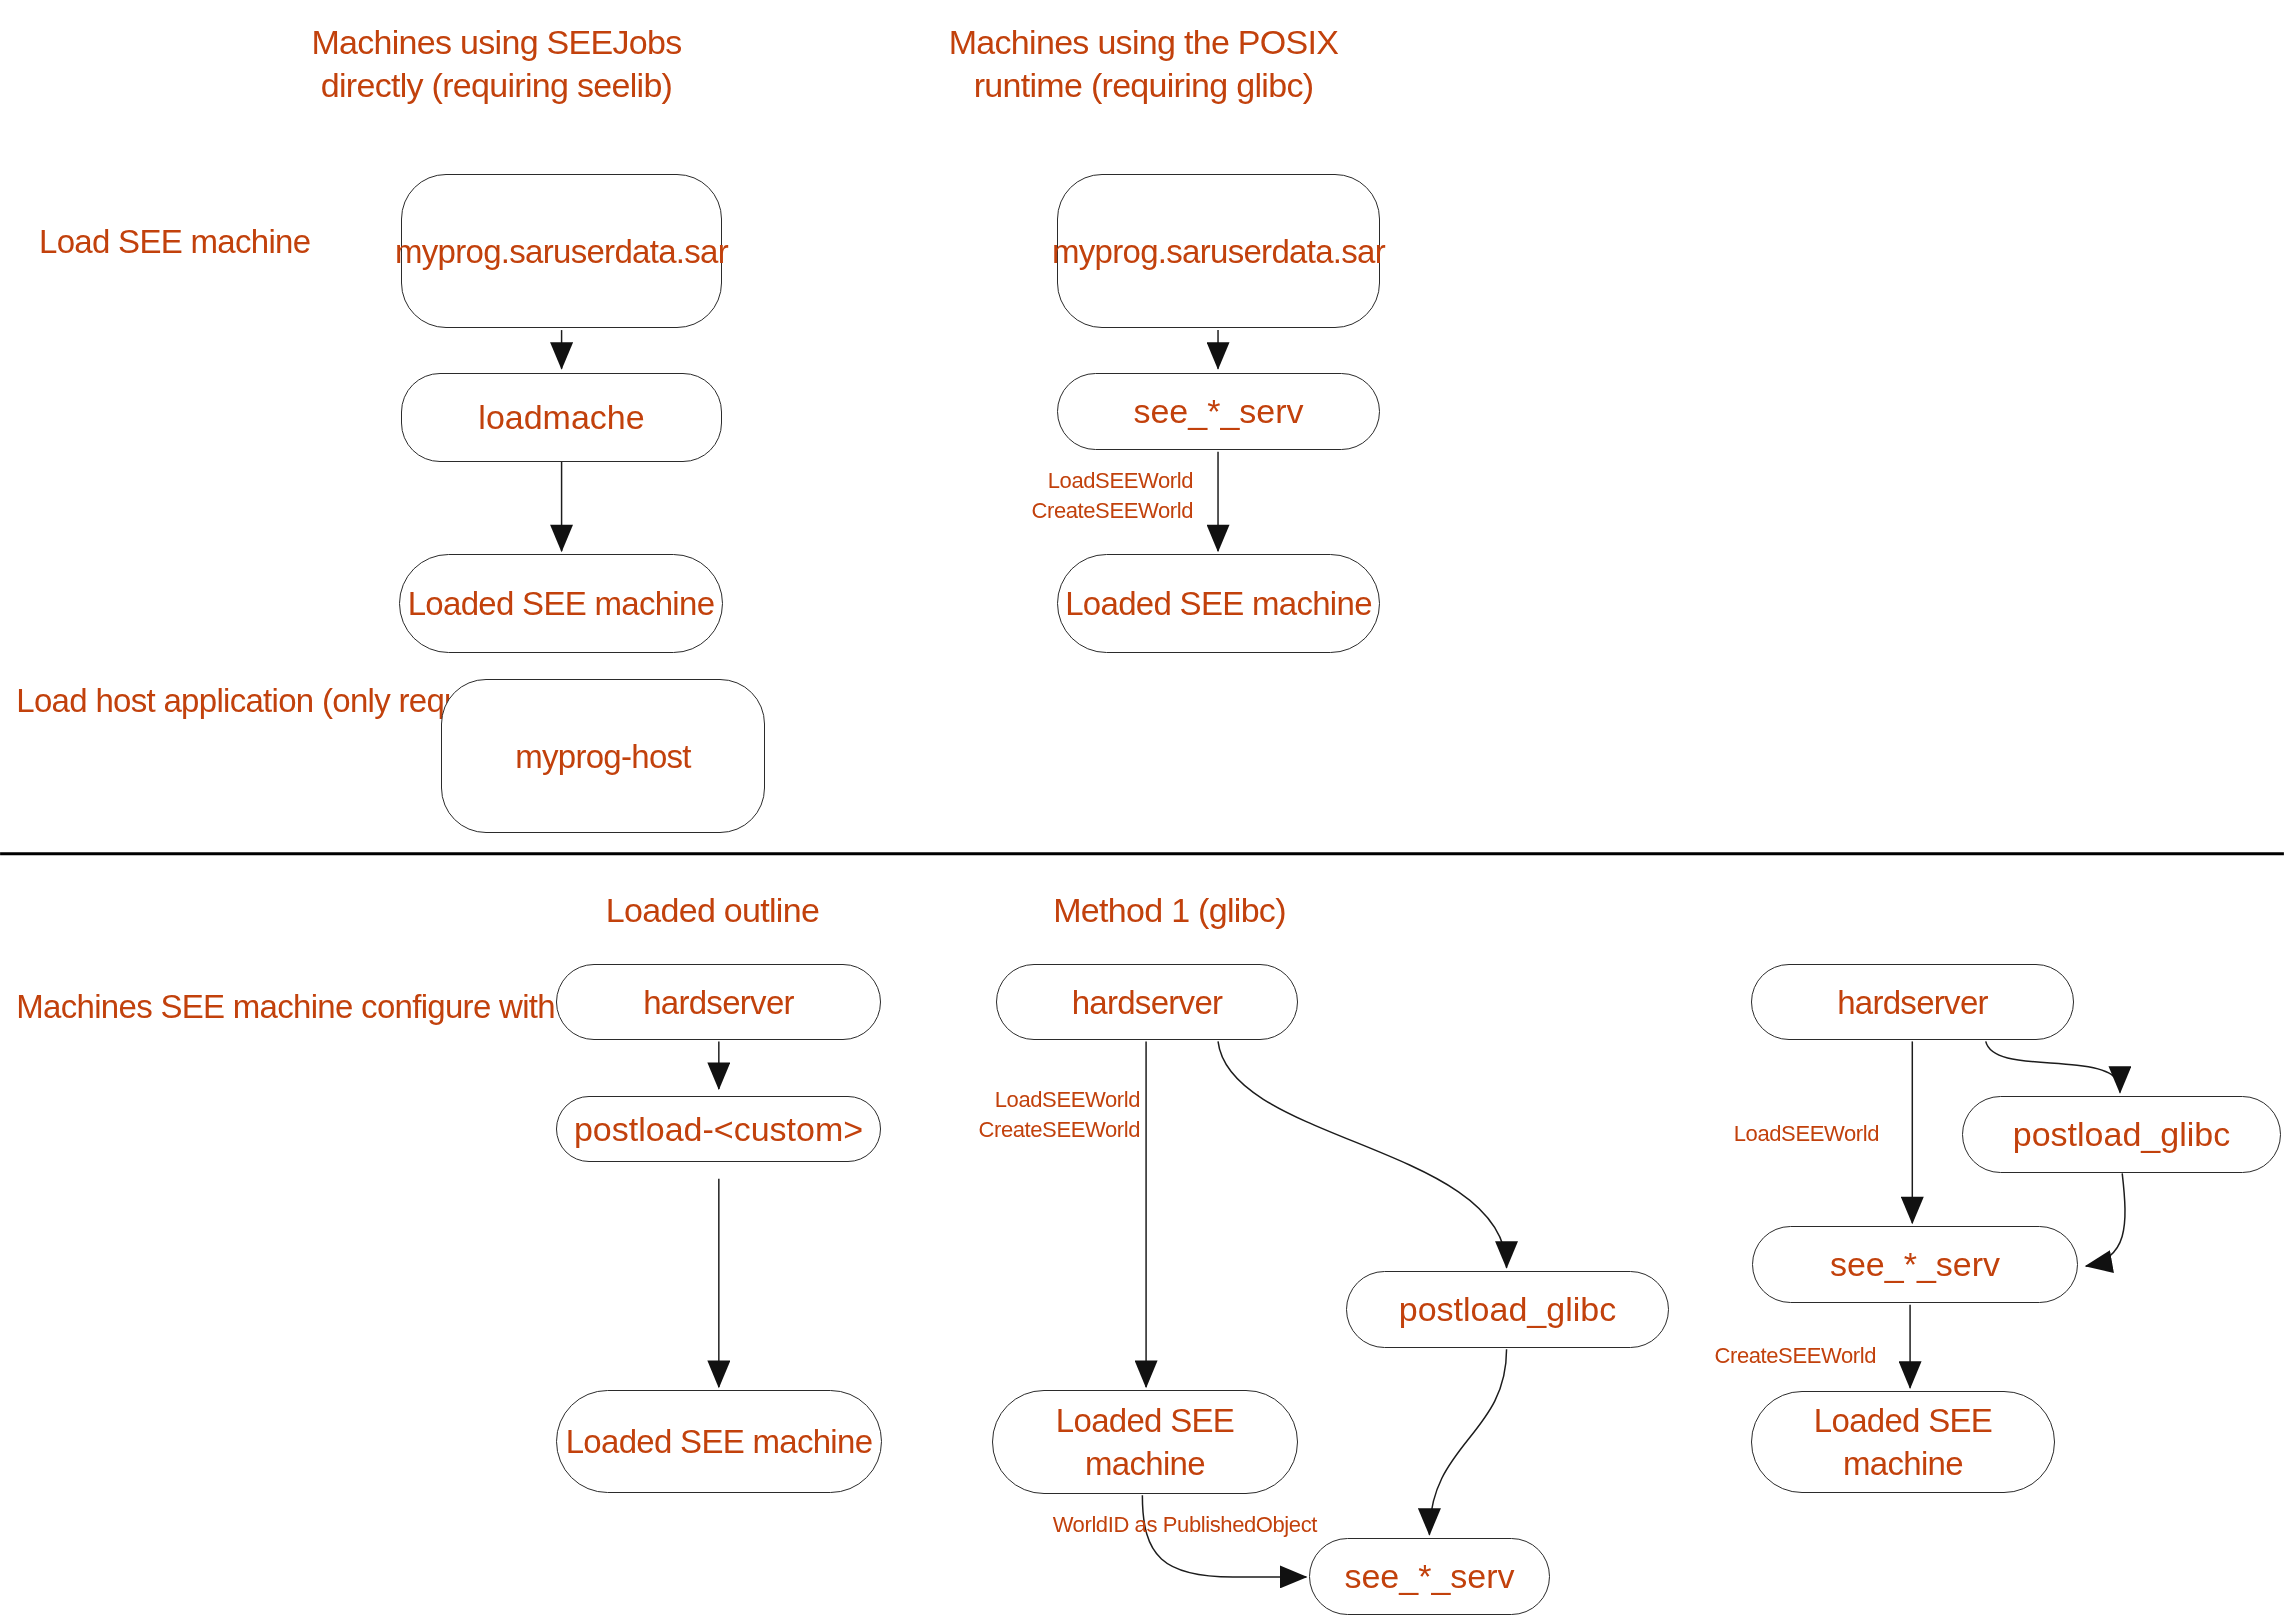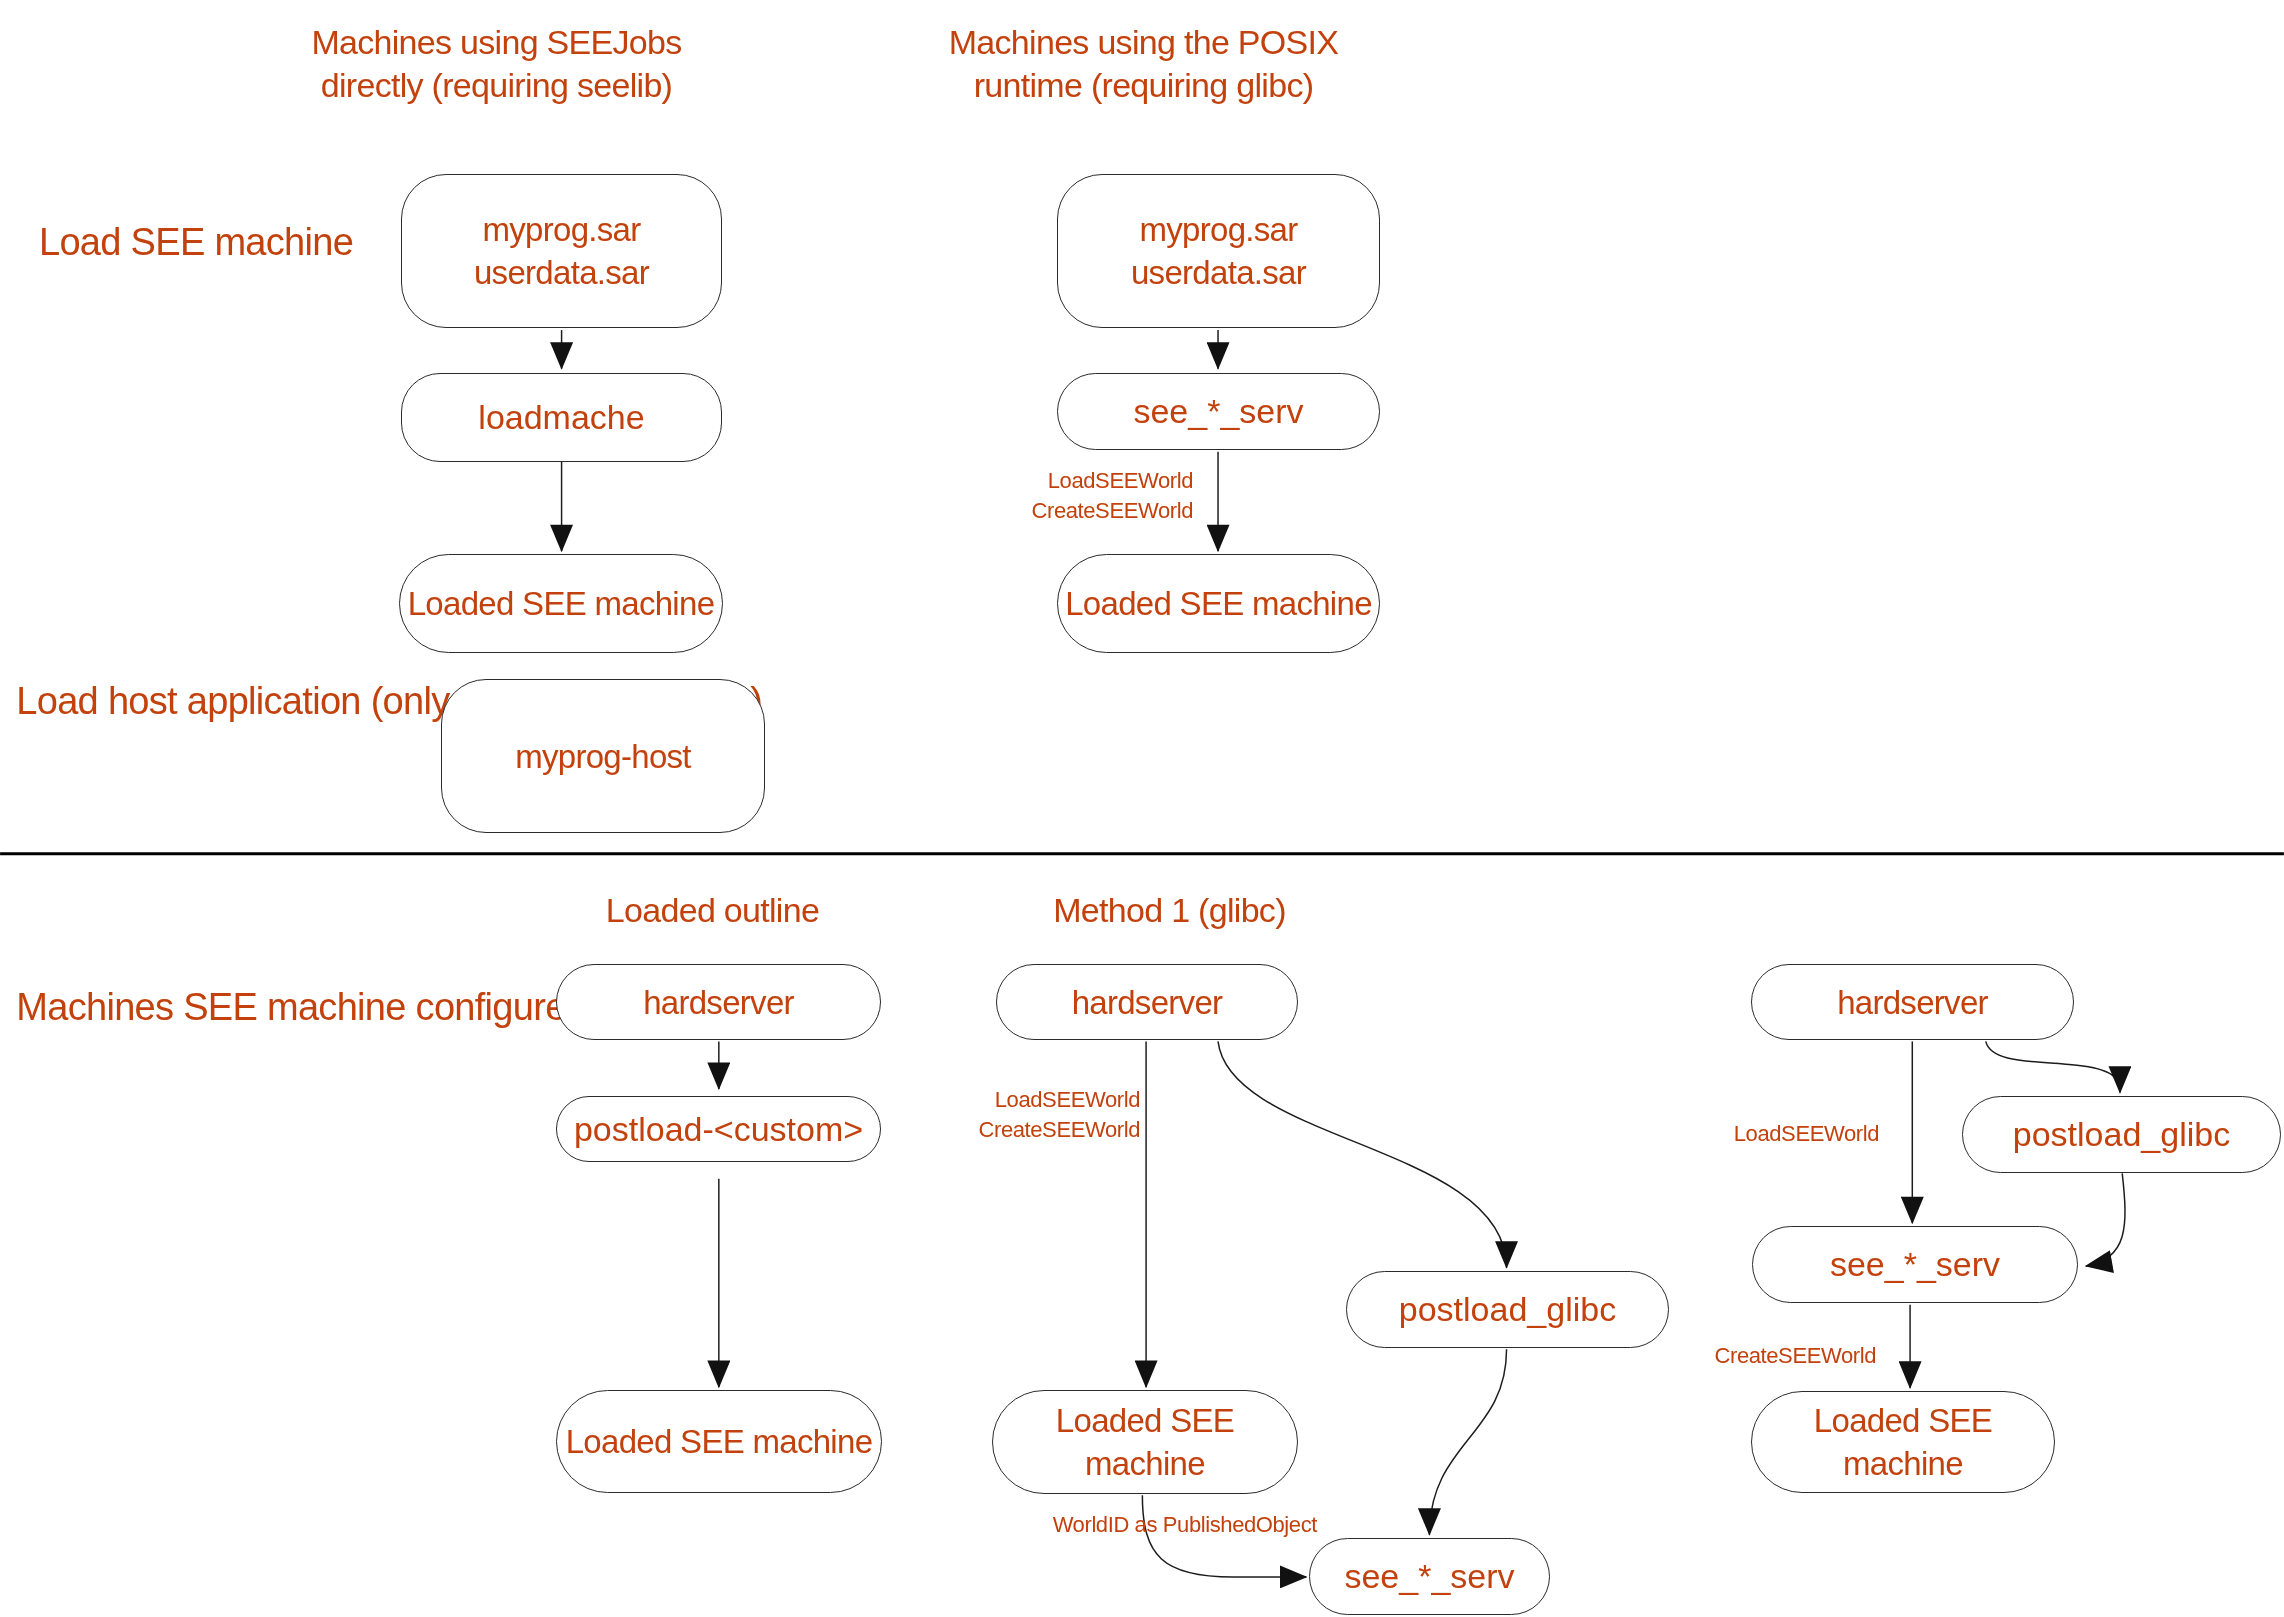--- a/index.html
+++ b/index.html
@@ -1,26 +1,26 @@
 <!DOCTYPE html>
 <html style="font-size:12px"><head>
 <meta charset="utf-8">
 <style>
   html,body{margin:0;padding:0;background:#fff;}
   .canvas{position:relative;width:2284px;height:1617px;background:#fff;overflow:hidden;
           font-family:"Liberation Sans",sans-serif;color:#c2410c;}
   .layer{position:absolute;left:0;top:0;width:2284px;height:1617px;pointer-events:none;}
   .node{position:absolute;background:#fff;border:1.5px solid #2b2b2b;box-sizing:border-box;
-        display:flex;flex-direction:column;align-items:center;justify-content:center;
+        display:flex;flex-direction:row;align-items:center;justify-content:center;
         text-align:center;}
   .f-geo{font-family:"Liberation Sans",sans-serif;letter-spacing:-0.7px;}
   .f-std{font-family:"Liberation Sans",sans-serif;}
   .node .ln{display:block;}
   .col-header{position:absolute;text-align:center;font-size:34px;line-height:43px;letter-spacing:-0.7px;}
-  .row-label{position:absolute;text-align:left;font-size:38px;line-height:44px;letter-spacing:-0.7px;}
+  .row-label{position:absolute;text-align:left;font-size:33px;line-height:44px;letter-spacing:-0.7px;}
   .edge-label{position:absolute;text-align:right;font-size:22px;line-height:30px;letter-spacing:-0.4px;}
   .fs44{font-size:33px;line-height:43px;}
   .fs46{font-size:34px;line-height:37px;}
   svg{display:block;}
   .edge{stroke:#1c1c1c;stroke-width:2;fill:none;}
   .arrow{marker-end:url(#ah);}
   .divider{stroke:#000;stroke-width:4;}
 </style>
 </head>
 <body>

